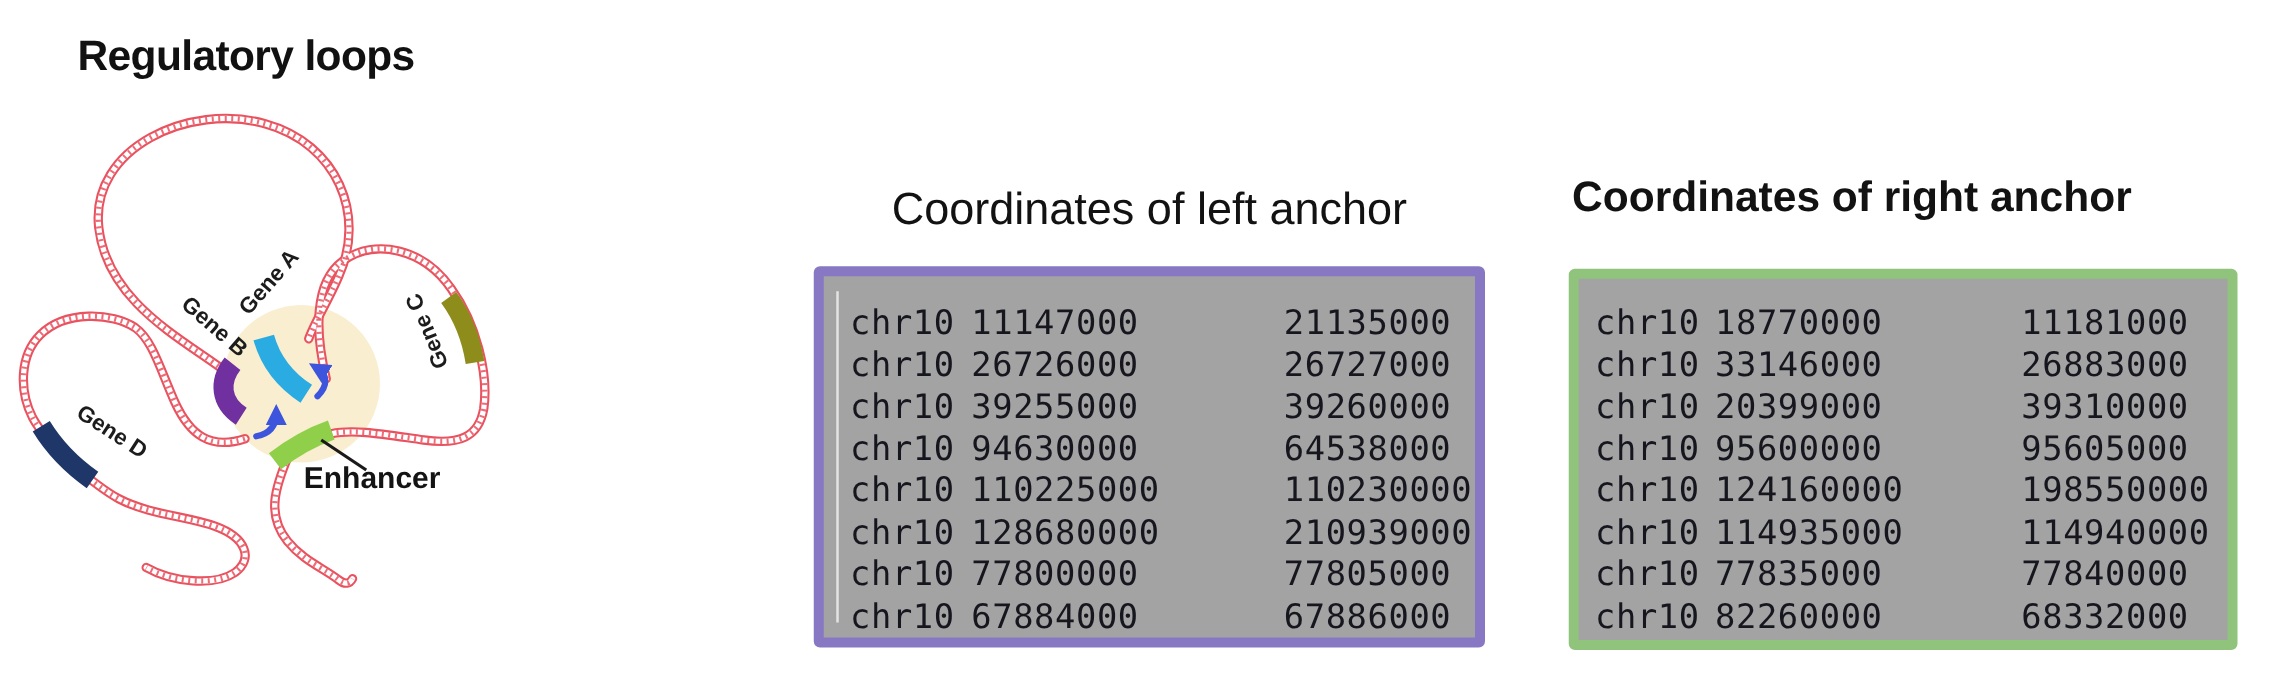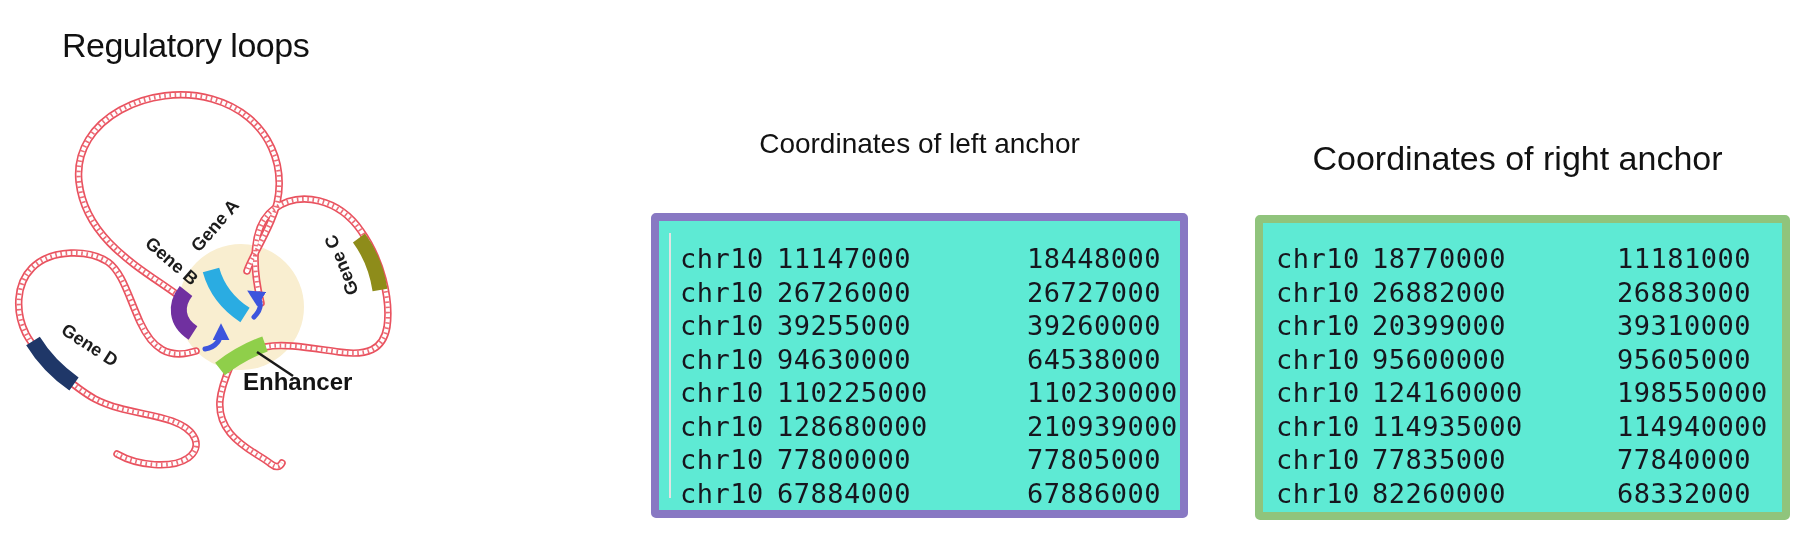--- a/index.html
+++ b/index.html
@@ -1,23 +1,23 @@
 <!DOCTYPE html>
 <html><head>
 <meta charset="utf-8">
 <style>
   html,body{margin:0;padding:0;background:#fff;}
   #canvas{position:relative;width:1816px;height:544px;background:#fff;overflow:hidden;
           font-family:"Liberation Sans",sans-serif;}
-  .fig-title{position:absolute;left:62px;top:26px;font-size:34px;font-weight:400;color:#111;
+  .fig-title{position:absolute;left:62px;top:26px;font-size:34px;font-weight:700;color:#111;
              letter-spacing:-0.5px;}
   .anchor-title{position:absolute;color:#121212;font-weight:400;white-space:nowrap;text-align:center;}
-  #left-title{left:651px;width:537px;top:128px;font-size:28px;}
-  #right-title{left:1245px;width:545px;top:139px;font-size:34px;}
-  .coord-box{position:absolute;background:#5eead4;border-radius:5px;box-sizing:border-box;}
+  #left-title{left:651px;width:537px;top:146px;font-size:36px;}
+  #right-title{left:1209px;width:545px;top:139px;font-size:34px;font-weight:bold;}
+  .coord-box{position:absolute;background:#a3a3a3;border-radius:5px;box-sizing:border-box;}
   #left-box{left:651px;top:213px;width:537px;height:305px;border:8px solid #8878c3;}
   #right-box{left:1255px;top:215px;width:535px;height:305px;border:8px solid #90c47c;}
   .rows{position:absolute;left:0;top:0;right:0;bottom:0;
         font-family:"DejaVu Sans Mono","Liberation Mono",monospace;
         font-size:27px;line-height:33.5px;color:#16161e;letter-spacing:0.5px;}
   #left-box .rows{padding:21px 0 0 21px;}
   #right-box .rows{padding:19px 0 0 13px;}
   .crow{display:flex;white-space:pre;}
   #left-box .c1{width:97px;}  #left-box .c2{width:250px;}
   #right-box .c1{width:96px;} #right-box .c2{width:245px;}
@@ -80,35 +80,35 @@
     <line x1="257" y1="352" x2="293" y2="376" stroke="#1a1a1a" stroke-width="2.5"></line>
     <text class="enh-label" x="243" y="390">Enhancer</text>
   </svg>
 
   <div class="anchor-title" id="left-title">Coordinates of left anchor</div>
   <div class="anchor-title" id="right-title">Coordinates of right anchor</div>
 
   <div class="coord-box" id="left-box">
     <div class="edge-line"></div>
     <div class="rows">
-      <div class="crow"><span class="c1">chr10</span><span class="c2">11147000</span><span class="c3">18448000</span></div>
+      <div class="crow"><span class="c1">chr10</span><span class="c2">11147000</span><span class="c3">21135000</span></div>
       <div class="crow"><span class="c1">chr10</span><span class="c2">26726000</span><span class="c3">26727000</span></div>
       <div class="crow"><span class="c1">chr10</span><span class="c2">39255000</span><span class="c3">39260000</span></div>
       <div class="crow"><span class="c1">chr10</span><span class="c2">94630000</span><span class="c3">64538000</span></div>
       <div class="crow"><span class="c1">chr10</span><span class="c2">110225000</span><span class="c3">110230000</span></div>
       <div class="crow"><span class="c1">chr10</span><span class="c2">128680000</span><span class="c3">210939000</span></div>
       <div class="crow"><span class="c1">chr10</span><span class="c2">77800000</span><span class="c3">77805000</span></div>
       <div class="crow"><span class="c1">chr10</span><span class="c2">67884000</span><span class="c3">67886000</span></div>
     </div>
   </div>
 
   <div class="coord-box" id="right-box">
     <div class="rows">
       <div class="crow"><span class="c1">chr10</span><span class="c2">18770000</span><span class="c3">11181000</span></div>
-      <div class="crow"><span class="c1">chr10</span><span class="c2">26882000</span><span class="c3">26883000</span></div>
+      <div class="crow"><span class="c1">chr10</span><span class="c2">33146000</span><span class="c3">26883000</span></div>
       <div class="crow"><span class="c1">chr10</span><span class="c2">20399000</span><span class="c3">39310000</span></div>
       <div class="crow"><span class="c1">chr10</span><span class="c2">95600000</span><span class="c3">95605000</span></div>
       <div class="crow"><span class="c1">chr10</span><span class="c2">124160000</span><span class="c3">198550000</span></div>
       <div class="crow"><span class="c1">chr10</span><span class="c2">114935000</span><span class="c3">114940000</span></div>
       <div class="crow"><span class="c1">chr10</span><span class="c2">77835000</span><span class="c3">77840000</span></div>
       <div class="crow"><span class="c1">chr10</span><span class="c2">82260000</span><span class="c3">68332000</span></div>
     </div>
   </div>
 
 </div>

